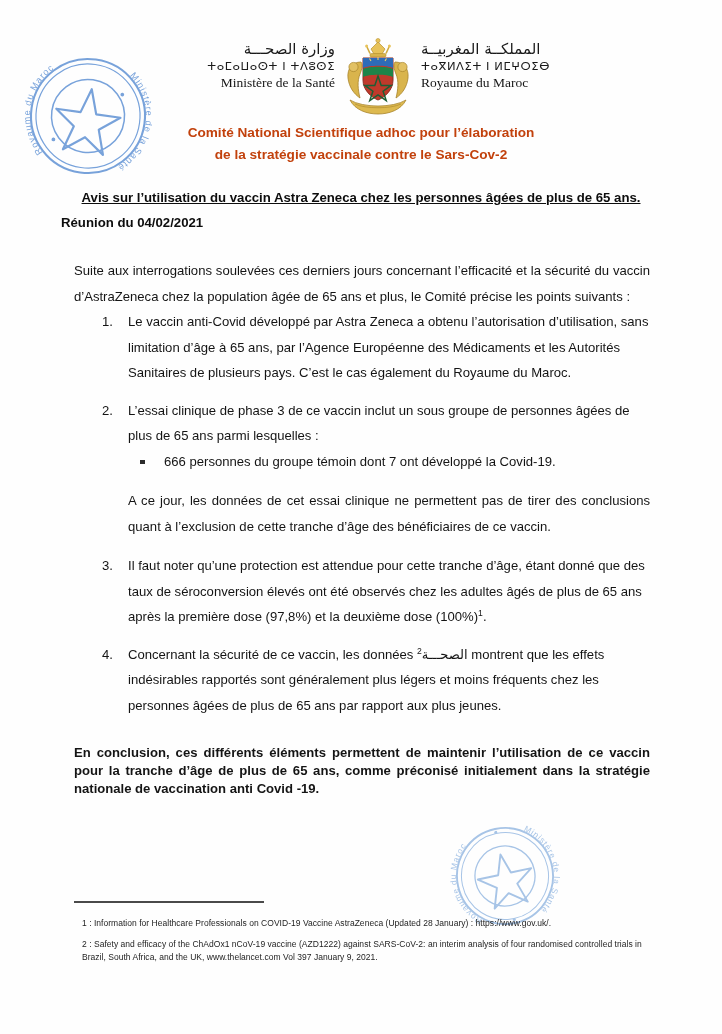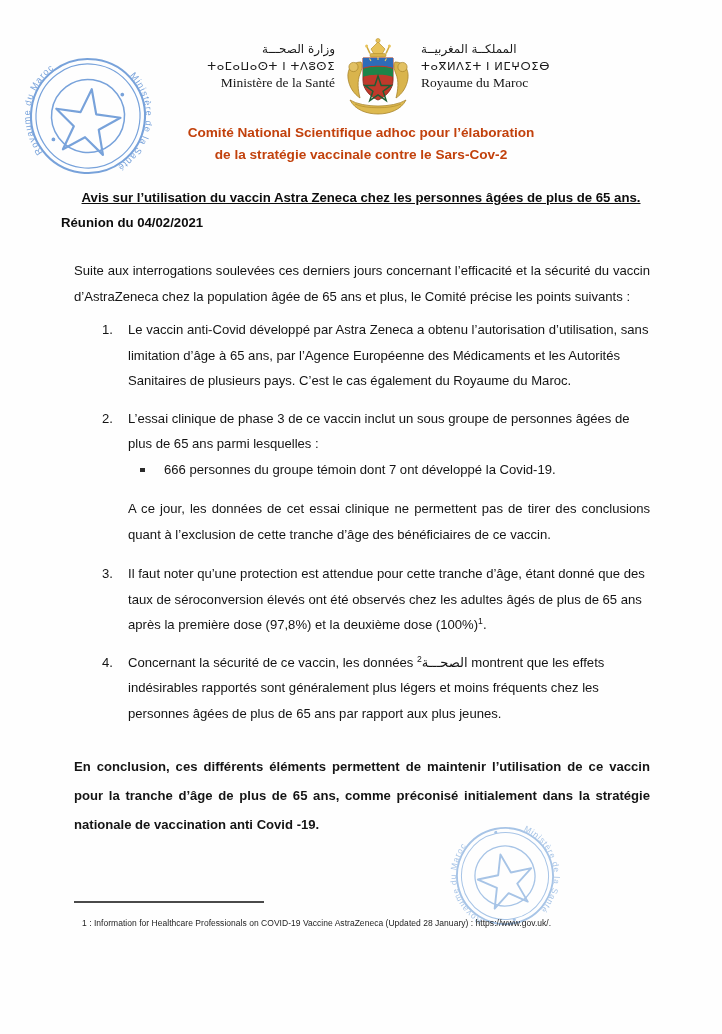--- a/index.html
+++ b/index.html
@@ -52,21 +52,21 @@
     width: 172px;
   }
   .kingdom-block {
     text-align: left;
     padding-top: 4px;
     width: 172px;
   }
 
   .ar-line {
     font-family: "DejaVu Sans", sans-serif;
-    font-size: 12px;
+    font-size: 15px;
     line-height: 19px;
     color: #1a1a1a;
     white-space: nowrap;
     letter-spacing: 0.4px;
   }
   .tif-line {
     font-family: "DejaVu Sans", sans-serif;
     font-size: 11.5px;
     line-height: 15px;
     color: #1a1a1a;
@@ -157,21 +157,21 @@
   .para {
     font-size: 13.1px;
     line-height: 25.5px;
     text-align: justify;
     text-justify: inter-word;
     color: #141414;
     margin: 0;
   }
 
   .intro {
-    margin-bottom: 8px;
+    margin-bottom: 0;
   }
 
   ol.numbered {
     list-style: none;
     margin: 0;
     padding: 0;
   }
   ol.numbered > li {
     position: relative;
     padding-left: 54px;
@@ -212,21 +212,21 @@
     padding-left: 54px;
     margin-top: 14px;
     margin-bottom: 14px;
   }
 
   .conclusion {
     font-weight: bold;
     margin-top: 26px;
     padding-left: 0;
     font-size: 13.1px;
-    line-height: 29px;
+    line-height: 18px;
   }
 
   sup {
     font-size: 8.6px;
     line-height: 0;
     vertical-align: super;
   }
 
   
   .footnote-rule {
@@ -399,15 +399,16 @@
         <text font-family="'Liberation Sans', sans-serif" font-size="8.4" fill="#8fb4e0" letter-spacing="0.8">
           <textPath href="#arcBotBot" startOffset="50%" text-anchor="middle">Ministère de la Santé</textPath>
         </text>
       </g>
     </svg>
   </div>
 
   <div class="footnote-rule"></div>
   <div class="footnotes">
     <p class="footnote">1 : Information for Healthcare Professionals on COVID-19 Vaccine AstraZeneca (Updated 28 January) : https://www.gov.uk/.</p>
+    <p class="footnote">2 : Safety and efficacy of the ChAdOx1 nCoV-19 vaccine (AZD1222) against SARS-CoV-2: an interim analysis of four randomised controlled trials in Brazil, South Africa, and the UK, www.thelancet.com Vol 397 January 9, 2021.</p>
   </div>
 
 </div>
 
 </body></html>

